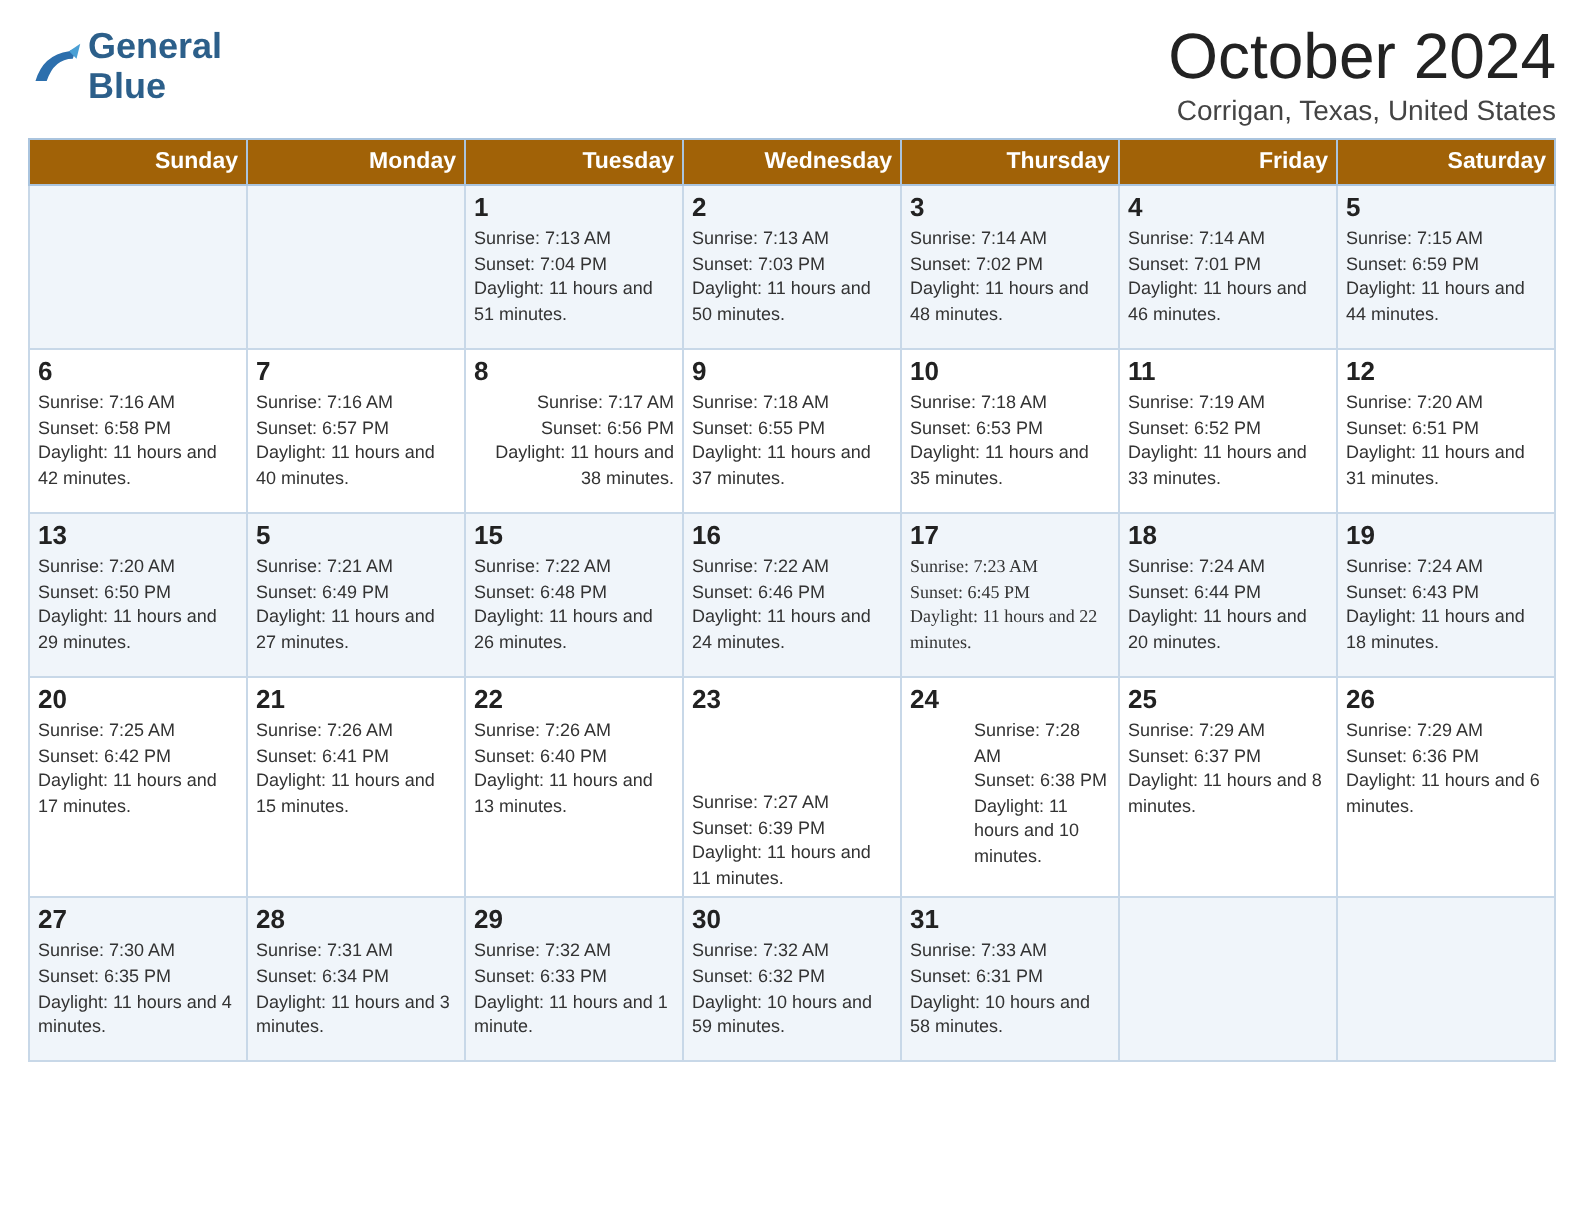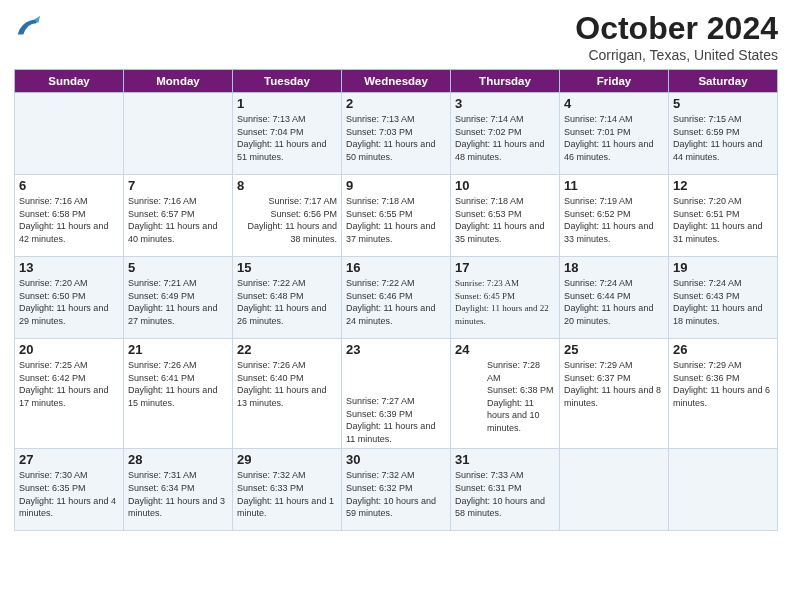--- a/index.html
+++ b/index.html
@@ -37,39 +37,39 @@
     .logo-icon {
       width: 28px;
       height: 28px;
       margin-right: 2px;
     }
     .title-block {
       text-align: right;
     }
     .main-title {
       font-size: 32px;
-      font-weight: bold;
+      font-weight: normal;
       color: #222;
     }
     .subtitle {
       font-size: 14px;
       color: #444;
     }
     table {
       width: 100%;
       border-collapse: collapse;
       table-layout: fixed;
     }
     thead tr th {
-      background-color: #701a75;
+      background-color: #a16207;
       color: #fff;
       font-size: 11.5px;
       font-weight: bold;
       padding: 5px 4px;
-      text-align: center;
+      text-align: right;
       border: 1px solid #aac4de;
     }
     tbody tr td {
       border: 1px solid #c8d8e8;
       vertical-align: top;
       padding: 3px 4px;
       font-size: 9.5px;
       color: #222;
       background: #fff;
       height: 82px;
@@ -95,20 +95,26 @@
 </head>
 <body>
 
 <div class="container">
   <div class="header-row">
     <div class="logo">
       <svg class="logo-icon" viewBox="0 0 30 30">
         <path d="M4 22 Q8 8 22 6 L26 4 L24 10 Q14 10 10 22 Z" fill="#2c6fad"></path>
         <path d="M22 6 L28 2 L26 10 Z" fill="#4a9fd4"></path>
       </svg>
+      <div>
+        <div class="logo-text">
+          <span>General</span><br>
+          <span>Blue</span>
+        </div>
+      </div>
     </div>
     <div class="title-block">
       <div class="main-title">October 2024</div>
       <div class="subtitle">Corrigan, Texas, United States</div>
     </div>
   </div>
 
   <table>
     <thead>
       <tr>

